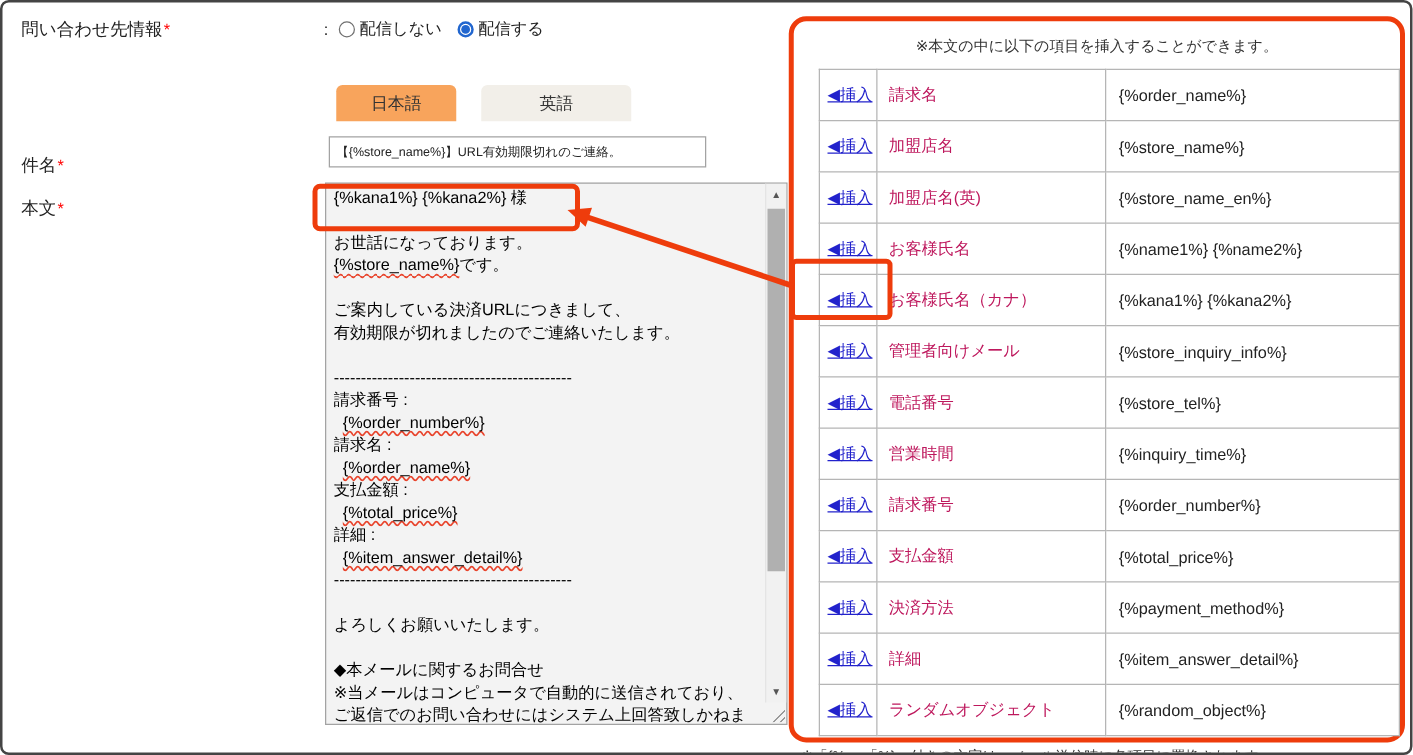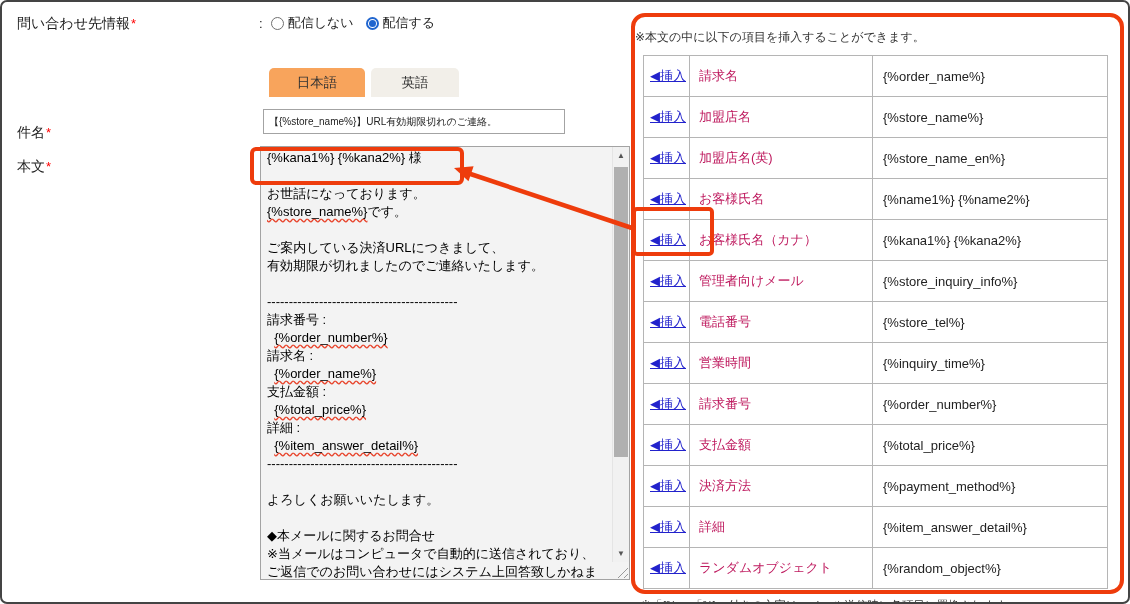--- a/index.html
+++ b/index.html
@@ -14,24 +14,24 @@
   
   .radio-row{position:absolute;left:257px;top:12px;display:flex;align-items:center;font-size:13px;color:#222}
   .colon{margin-right:8px}
   .radio{width:13px;height:13px;border-radius:50%;display:inline-block;box-sizing:border-box;margin-right:4px;flex:0 0 auto}
   .radio.off{border:1px solid #707070;background:#fff}
   .radio.on{border:2px solid #2166cf;background:#fff;position:relative}
   .radio.on::after{content:"";position:absolute;left:1px;top:1px;width:7px;height:7px;border-radius:50%;background:#2166cf}
   .radio-label{margin-right:12px}
 
   
-  .tabs{position:absolute;left:267px;top:66px;display:flex;gap:6px}
+  .tabs{position:absolute;left:267px;top:66px;display:flex;gap:20px}
   .tab{height:29px;line-height:29px;text-align:center;font-size:13.5px;border-radius:5px 5px 0 0;color:#333}
   .tab.active{width:96px;background:#f8a45c}
-  .tab.inactive{width:88px;background:#f2efe9}
+  .tab.inactive{width:120px;background:#f2efe9}
 
   
   .subject{position:absolute;left:261px;top:107px;width:302px;height:25px;border:1px solid #a3a3a3;
     background:#fff;font-family:"Liberation Sans","DejaVu Sans",sans-serif;font-size:10px;color:#222;
     padding:0 5px;box-sizing:border-box;border-radius:0}
 
   
   .ta{position:absolute;left:258px;top:144px;width:370px;height:434px;border:1px solid #a3a3a3;
     background:#f3f3f3;box-sizing:border-box}
   .ta-content{position:absolute;left:0;top:0;right:17px;bottom:0;padding:2px 4px 0 6px;
@@ -43,22 +43,22 @@
   .sb-btn{position:absolute;left:0;width:16px;height:17px;font-size:8px;line-height:17px;text-align:center;color:#555;cursor:pointer}
   .sb-up{top:0}.sb-down{bottom:0}
   .sb-thumb{position:absolute;left:1px;width:14px;top:20px;height:290px;background:#b0b0b0}
   .grip{position:absolute;right:1px;bottom:1px;width:13px;height:13px;
     background:repeating-linear-gradient(135deg,transparent 0 3px,#999 3px 4px);
     clip-path:polygon(100% 0,100% 100%,0 100%)}
 
   
   .panel{position:absolute;left:629px;top:11px;width:493px;height:581px;border:4px solid #ee3c0c;
     border-radius:14px;box-sizing:border-box;background:#fff}
-  .panel-note-top{margin:12px 0 9px;font-size:12px;color:#333}
-  table.ins{border-collapse:collapse;margin-left:8px;width:464px;table-layout:fixed}
+  .panel-note-top{margin:12px 0 9px;text-align:center;font-size:12px;color:#333}
+  table.ins{border-collapse:collapse;margin-left:20px;width:464px;table-layout:fixed}
   .ins td{border:1px solid #b5b5b5;height:38px;font-size:13px;vertical-align:middle;background:#fff;overflow:hidden;white-space:nowrap}
   .ins td.c1{padding-left:6px}
   .ins td.c2{padding-left:9px;color:#be185d}
   .ins td.c3{padding-left:10px;color:#222}
   a.ins-link{color:#2222cc;text-decoration:underline;font-size:13px;cursor:pointer}
   .panel-note-bottom{margin:9px 0 0 6px;font-size:11.5px;color:#333}
 
   
   .hl{position:absolute;border:4px solid #ee3c0c;border-radius:6px;pointer-events:none;background:transparent;z-index:40}
   #hlA{left:248px;top:145px;width:206px;height:30px}

